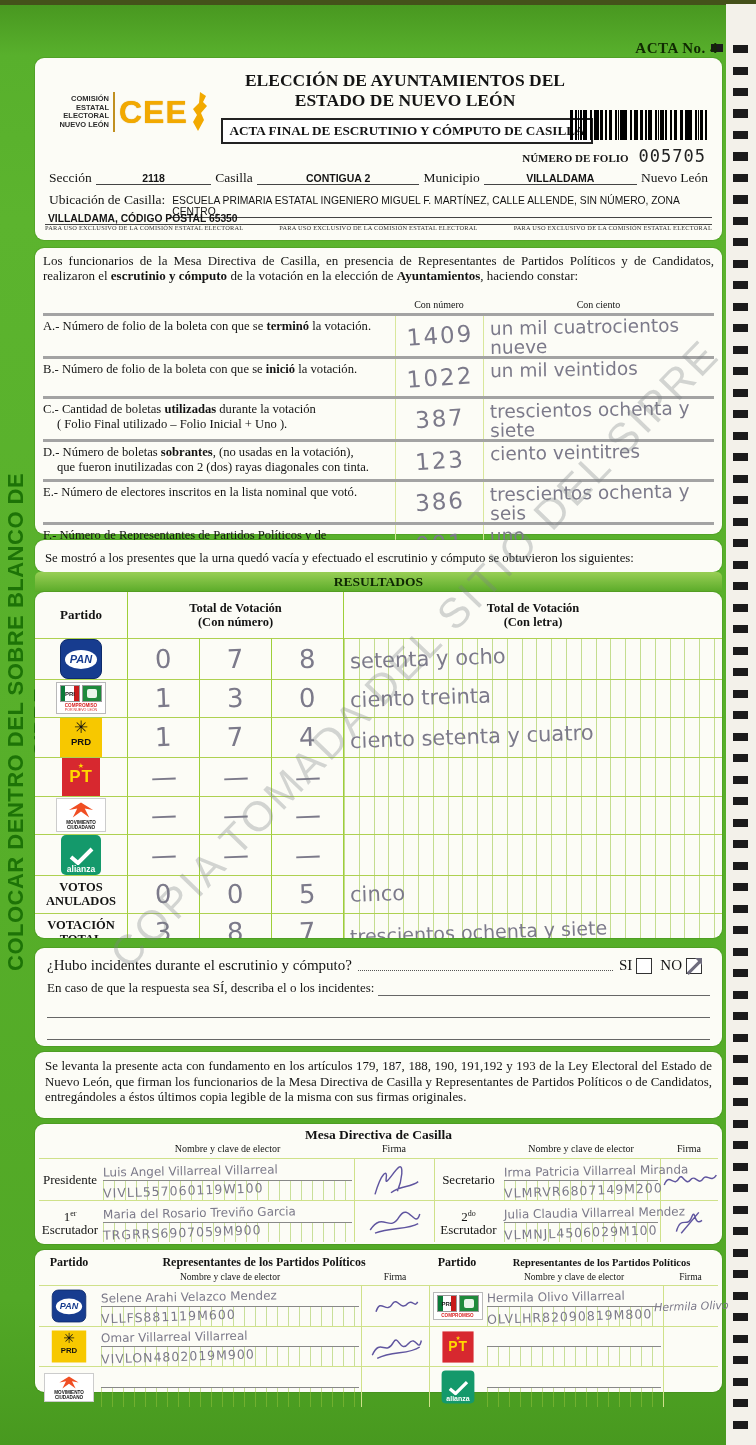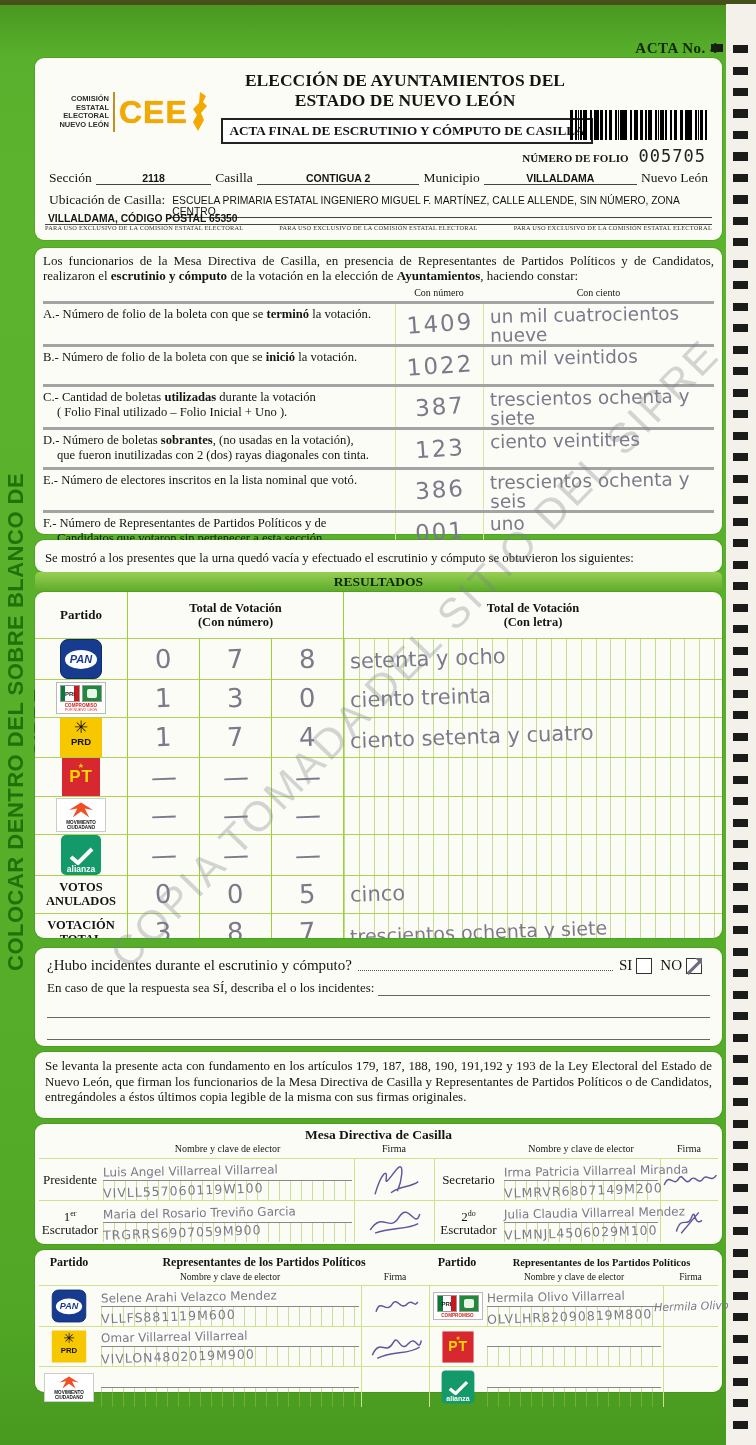--- a/index.html
+++ b/index.html
@@ -55,21 +55,21 @@
   .f1{flex:1.1;} .f2{flex:1.6;} .f3{flex:1.5;}
   .lbl{margin:0 4px;}
   .ubic-row{position:absolute;left:10px;right:10px;top:134px;display:flex;align-items:baseline;font-size:13.5px;}
   .ubic-val{flex:1;border-bottom:1px solid #444;font-family:"Liberation Sans",sans-serif;font-weight:normal;font-size:10.3px;padding:0 3px;}
   .ubic-row2{position:absolute;left:10px;right:10px;top:155px;border-bottom:1px solid #444;
         font-family:"Liberation Sans",sans-serif;font-weight:bold;font-size:10.3px;padding:0 3px;}
   .exclusivo{position:absolute;left:10px;right:10px;top:166px;display:flex;justify-content:space-between;
         font-size:6.4px;color:#333;letter-spacing:.2px;}
   
   .intro{font-size:13px;line-height:15.2px;text-align:justify;}
-  .tally-table{margin-top:4px;}
+  .tally-table{margin-top:16px;}
   .t-head{display:grid;grid-template-columns:352px 88px auto;font-size:10px;text-align:center;height:14px;}
   .t-row{display:grid;grid-template-columns:352px 88px auto;border-top:3px solid #a3a3a3;min-height:37px;}
   .t-desc{font-size:12.6px;line-height:14.5px;padding:3px 2px 0 0;}
   .t-desc .ind{padding-left:14px;display:block;}
   .t-num,.t-letra{border-left:1px solid #d9e79c;position:relative;}
   .hw{font-family:"DejaVu Sans",sans-serif;color:#7c7a8a;display:inline-block;transform:rotate(-2deg);}
   .t-num .hw{font-size:23px;letter-spacing:2px;position:absolute;left:50%;top:50%;transform:translate(-50%,-52%) rotate(-4deg);}
   .t-letra .hw{font-size:18.5px;line-height:19px;padding:1px 0 0 6px;transform:rotate(-1deg);}
   
   .r-grid{display:grid;grid-template-columns:92px 72px 72px 72px auto;}

